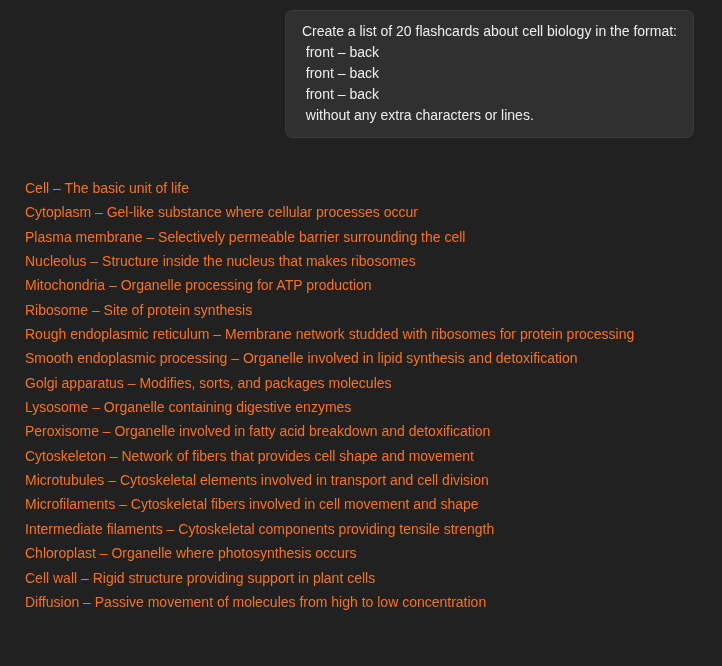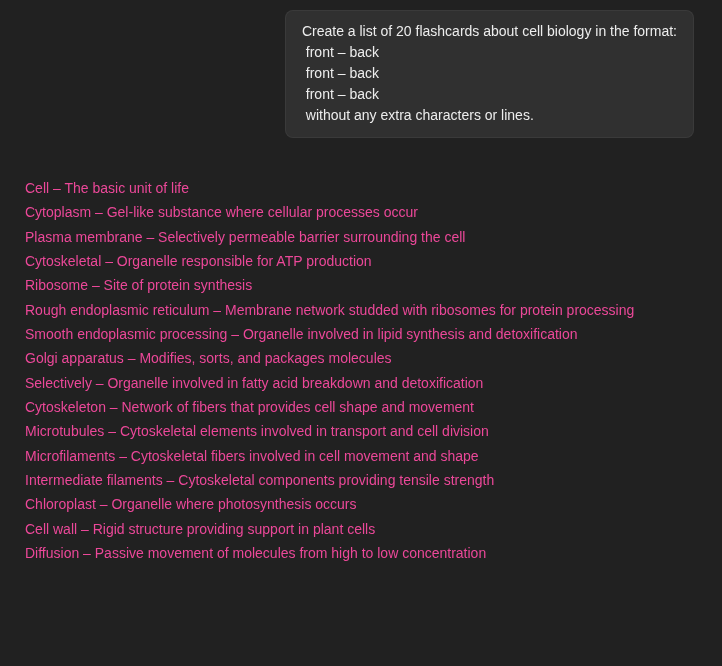--- a/index.html
+++ b/index.html
@@ -33,21 +33,21 @@
     font-size: 14px;
     line-height: 21px;
     max-width: 560px;
   }
   .user-bubble .msg-line {
     white-space: pre;
   }
   .assistant-list {
     margin-top: 38px;
     padding-left: 25px;
-    color: #ec4899;
+    color: #f97316;
     font-size: 14px;
     line-height: 24.35px;
   }
   .flashcard-line {
     white-space: pre;
   }
 </style>
 </head>
 <body>
 
@@ -60,26 +60,28 @@
       <div class="msg-line"> front – back</div>
       <div class="msg-line"> front – back</div>
       <div class="msg-line"> without any extra characters or lines.</div>
     </div>
   </div>
 
   <div class="assistant-list">
     <div class="flashcard-line">Cell – The basic unit of life</div>
     <div class="flashcard-line">Cytoplasm – Gel-like substance where cellular processes occur</div>
     <div class="flashcard-line">Plasma membrane – Selectively permeable barrier surrounding the cell</div>
-    <div class="flashcard-line">Cytoskeletal – Organelle responsible for ATP production</div>
+    <div class="flashcard-line">Nucleolus – Structure inside the nucleus that makes ribosomes</div>
+    <div class="flashcard-line">Mitochondria – Organelle processing for ATP production</div>
     <div class="flashcard-line">Ribosome – Site of protein synthesis</div>
     <div class="flashcard-line">Rough endoplasmic reticulum – Membrane network studded with ribosomes for protein processing</div>
     <div class="flashcard-line">Smooth endoplasmic processing – Organelle involved in lipid synthesis and detoxification</div>
     <div class="flashcard-line">Golgi apparatus – Modifies, sorts, and packages molecules</div>
-    <div class="flashcard-line">Selectively – Organelle involved in fatty acid breakdown and detoxification</div>
+    <div class="flashcard-line">Lysosome – Organelle containing digestive enzymes</div>
+    <div class="flashcard-line">Peroxisome – Organelle involved in fatty acid breakdown and detoxification</div>
     <div class="flashcard-line">Cytoskeleton – Network of fibers that provides cell shape and movement</div>
     <div class="flashcard-line">Microtubules – Cytoskeletal elements involved in transport and cell division</div>
     <div class="flashcard-line">Microfilaments – Cytoskeletal fibers involved in cell movement and shape</div>
     <div class="flashcard-line">Intermediate filaments – Cytoskeletal components providing tensile strength</div>
     <div class="flashcard-line">Chloroplast – Organelle where photosynthesis occurs</div>
     <div class="flashcard-line">Cell wall – Rigid structure providing support in plant cells</div>
     <div class="flashcard-line">Diffusion – Passive movement of molecules from high to low concentration</div>
   </div>
 
 </div>

